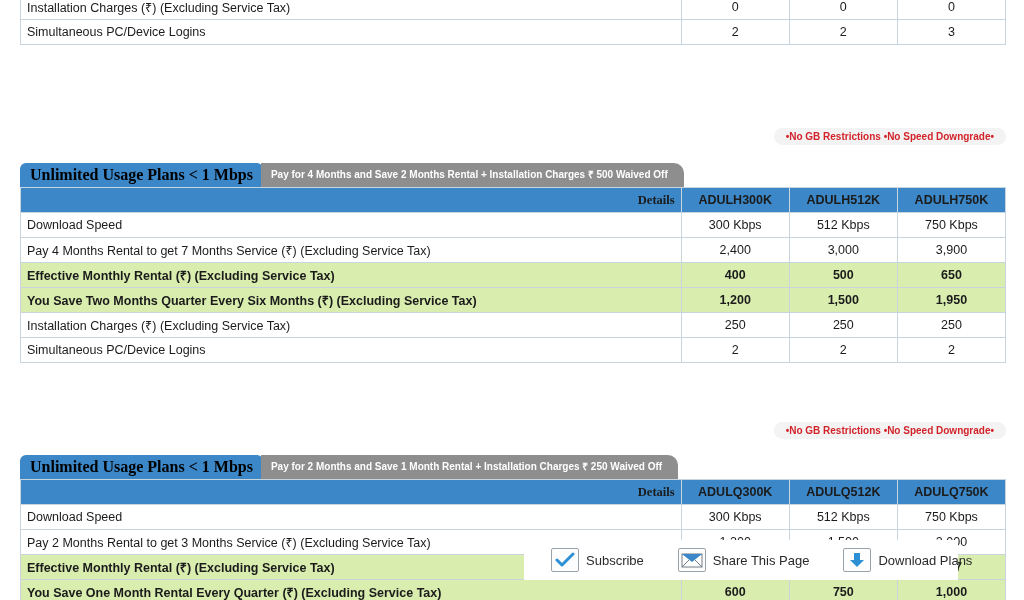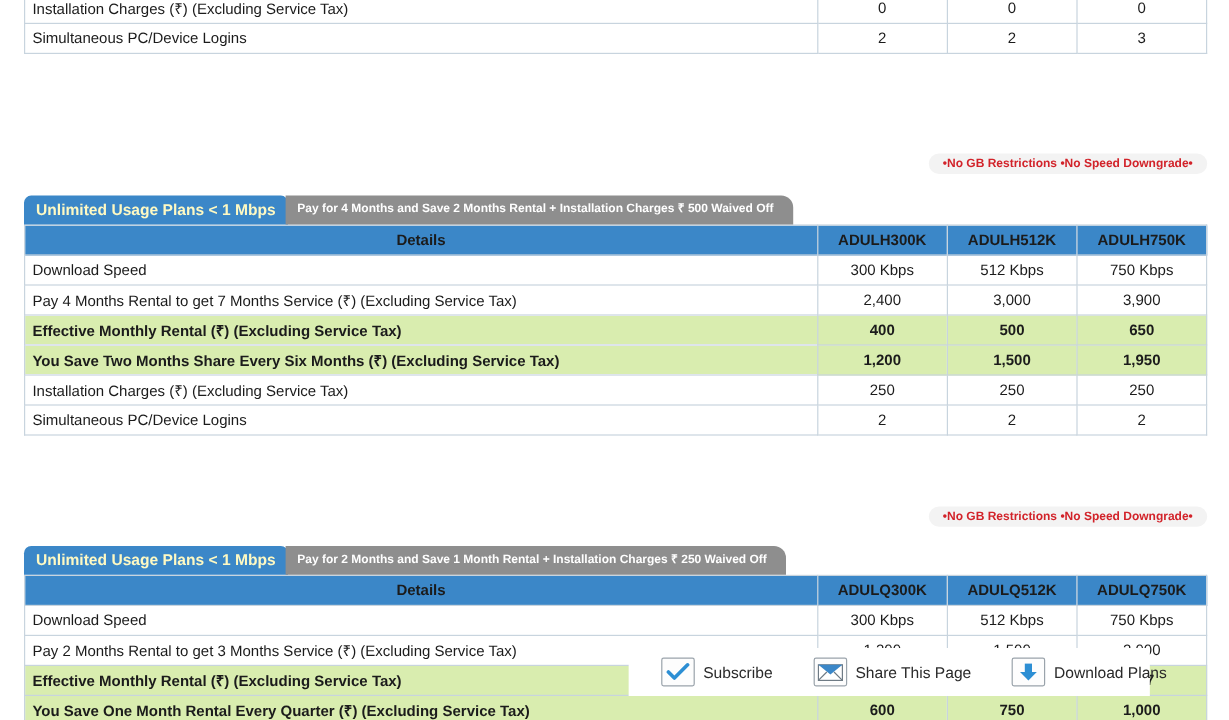--- a/index.html
+++ b/index.html
@@ -23,27 +23,28 @@
     width: 986px;
   }
   .tab-row {
     position: relative;
     height: 24px;
     display: flex;
     align-items: flex-end;
   }
   .tab-blue {
     background: #3b87c8;
-    color: #fef9c3;
-    font-size: 13px;
+    color: #000000;
+    font-size: 16px;
     font-weight: bold;
     padding: 4px 10px 4px 10px;
     border-radius: 6px 6px 0 0;
     white-space: nowrap;
     line-height: 16px;
+    font-family: Liberation Serif, serif;
   }
   .tab-gray {
     background: #8e8e8e;
     color: #ffffff;
     font-size: 10px;
     font-weight: bold;
     padding: 4px 16px 4px 10px;
     border-radius: 0 10px 0 0;
     white-space: nowrap;
     line-height: 16px;
@@ -66,21 +67,22 @@
   }
   .hdr td {
     background: #3b87c8;
     color: #ffffff;
     font-weight: bold;
     font-size: 12.5px;
     text-align: center;
     border-color: #3b87c8;
   }
   .hdr td.first {
-    text-align: center;
+    text-align: right;
+    font-family: Liberation Serif, serif;
   }
   td.label {
     text-align: left;
     white-space: nowrap;
     overflow: hidden;
   }
   td.val {
     text-align: center;
   }
   tr.green td {
@@ -206,21 +208,21 @@
           <td class="val">3,000</td>
           <td class="val">3,900</td>
         </tr>
         <tr class="green">
           <td class="label">Effective Monthly Rental (₹) (Excluding Service Tax)</td>
           <td class="val">400</td>
           <td class="val">500</td>
           <td class="val">650</td>
         </tr>
         <tr class="green">
-          <td class="label">You Save Two Months Share Every Six Months (₹) (Excluding Service Tax)</td>
+          <td class="label">You Save Two Months Quarter Every Six Months (₹) (Excluding Service Tax)</td>
           <td class="val">1,200</td>
           <td class="val">1,500</td>
           <td class="val">1,950</td>
         </tr>
         <tr>
           <td class="label">Installation Charges (₹) (Excluding Service Tax)</td>
           <td class="val">250</td>
           <td class="val">250</td>
           <td class="val">250</td>
         </tr>

